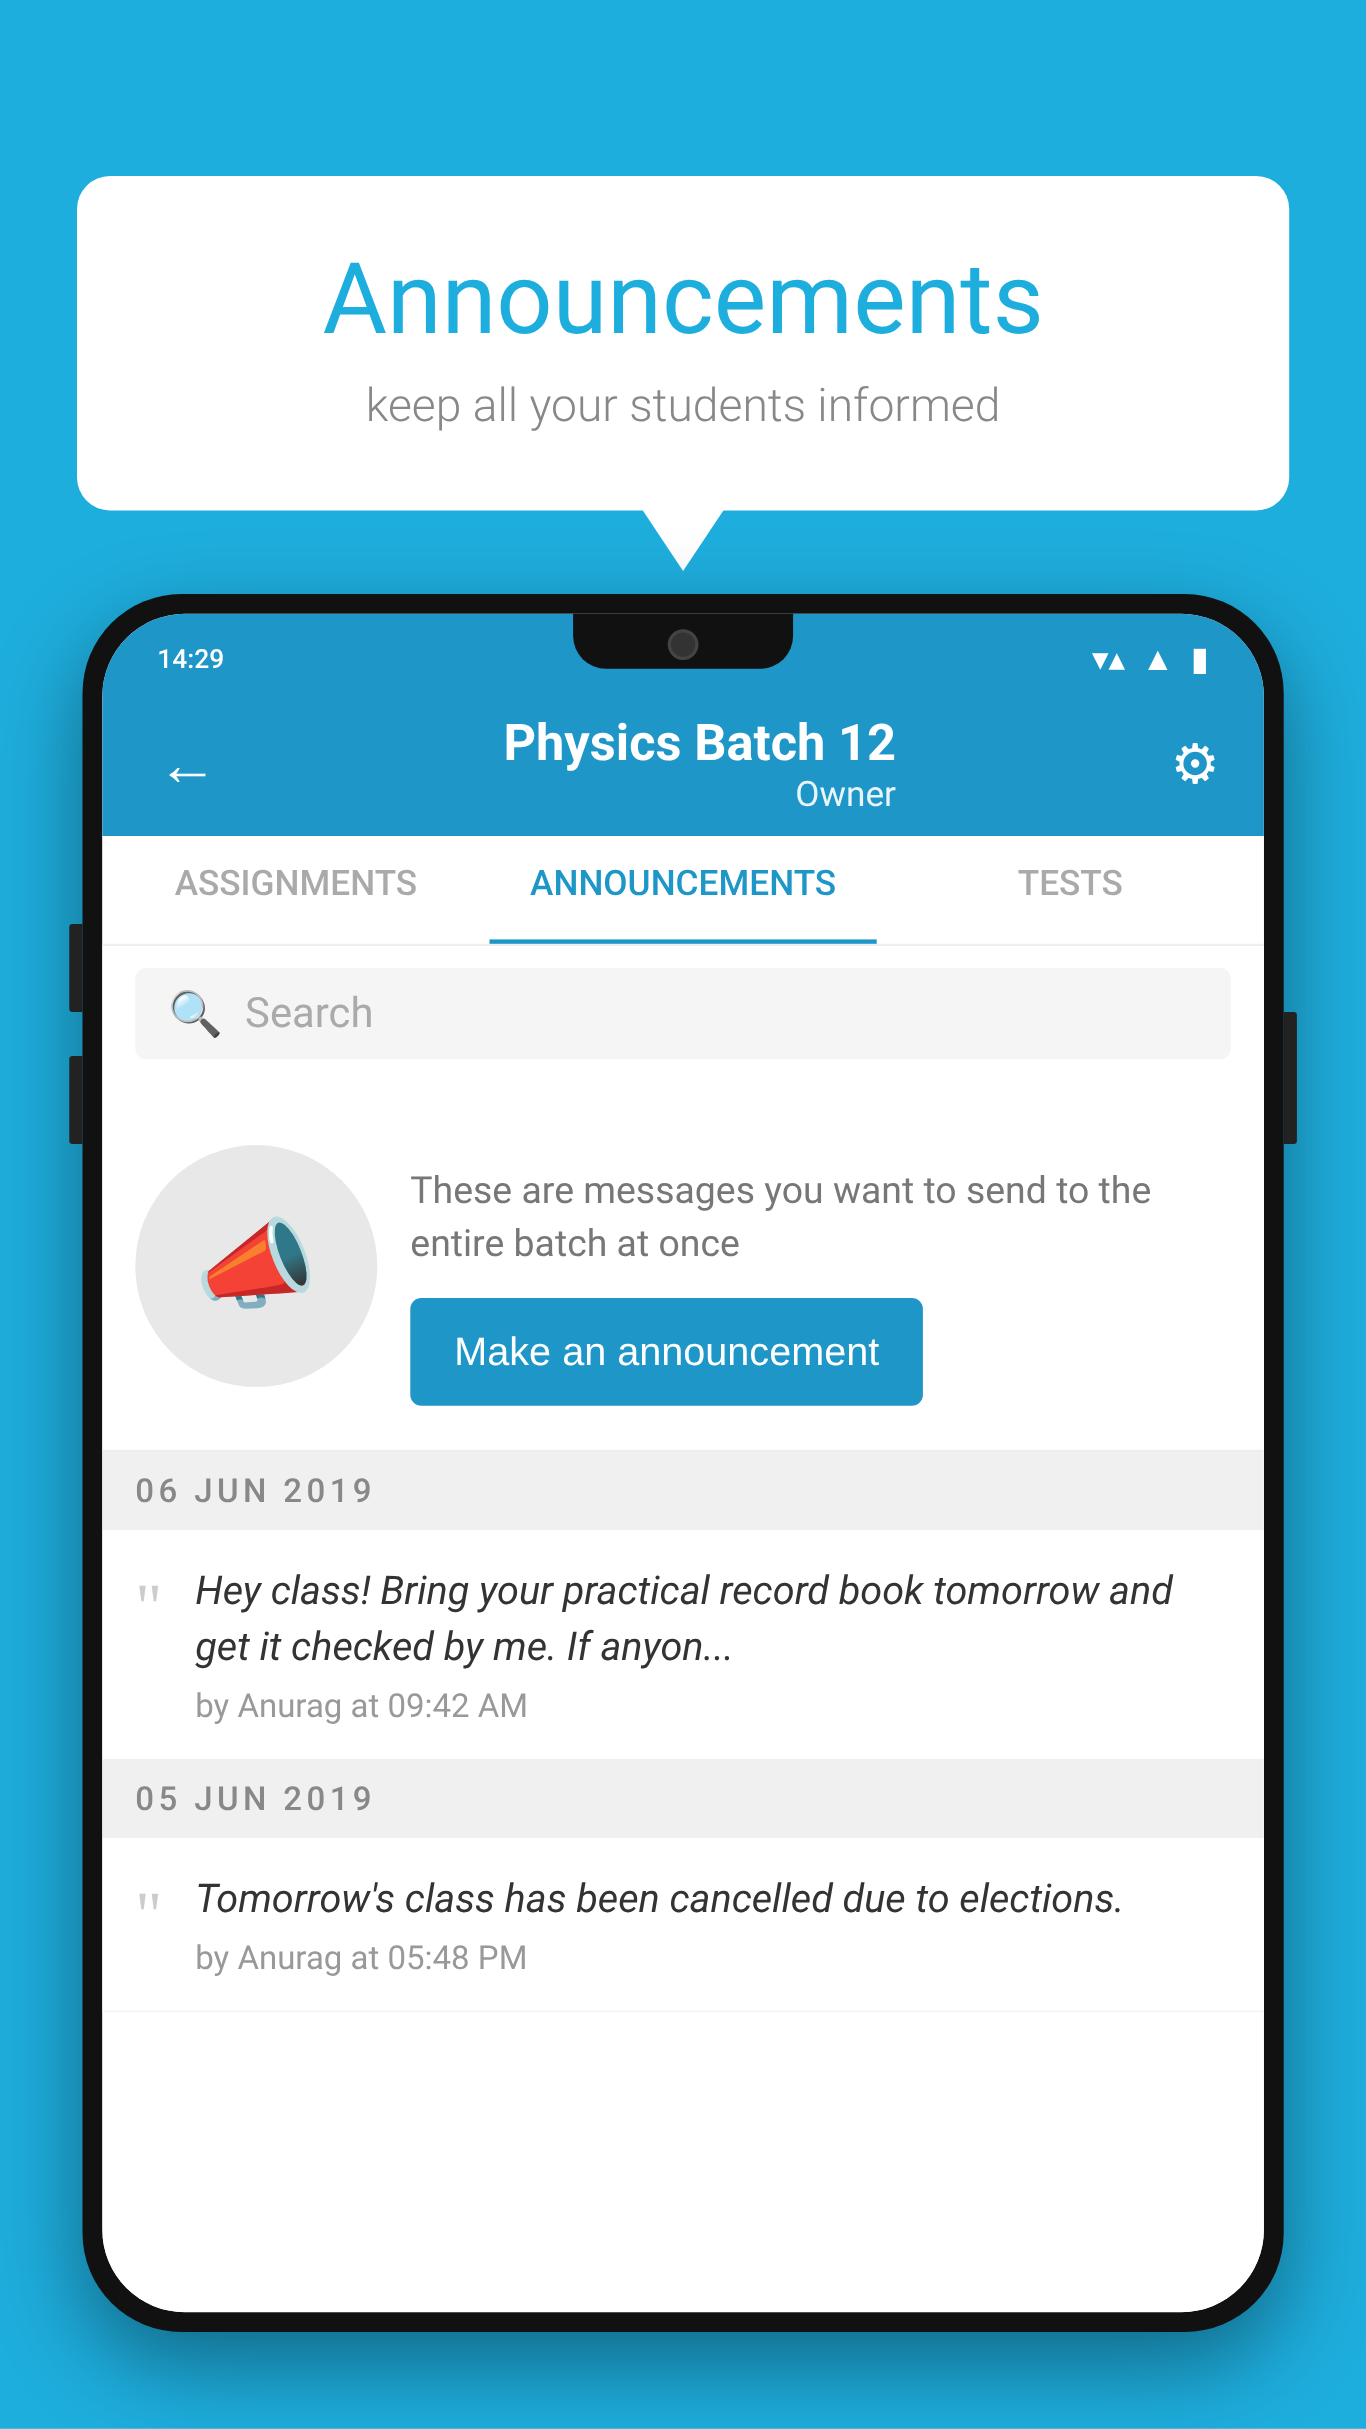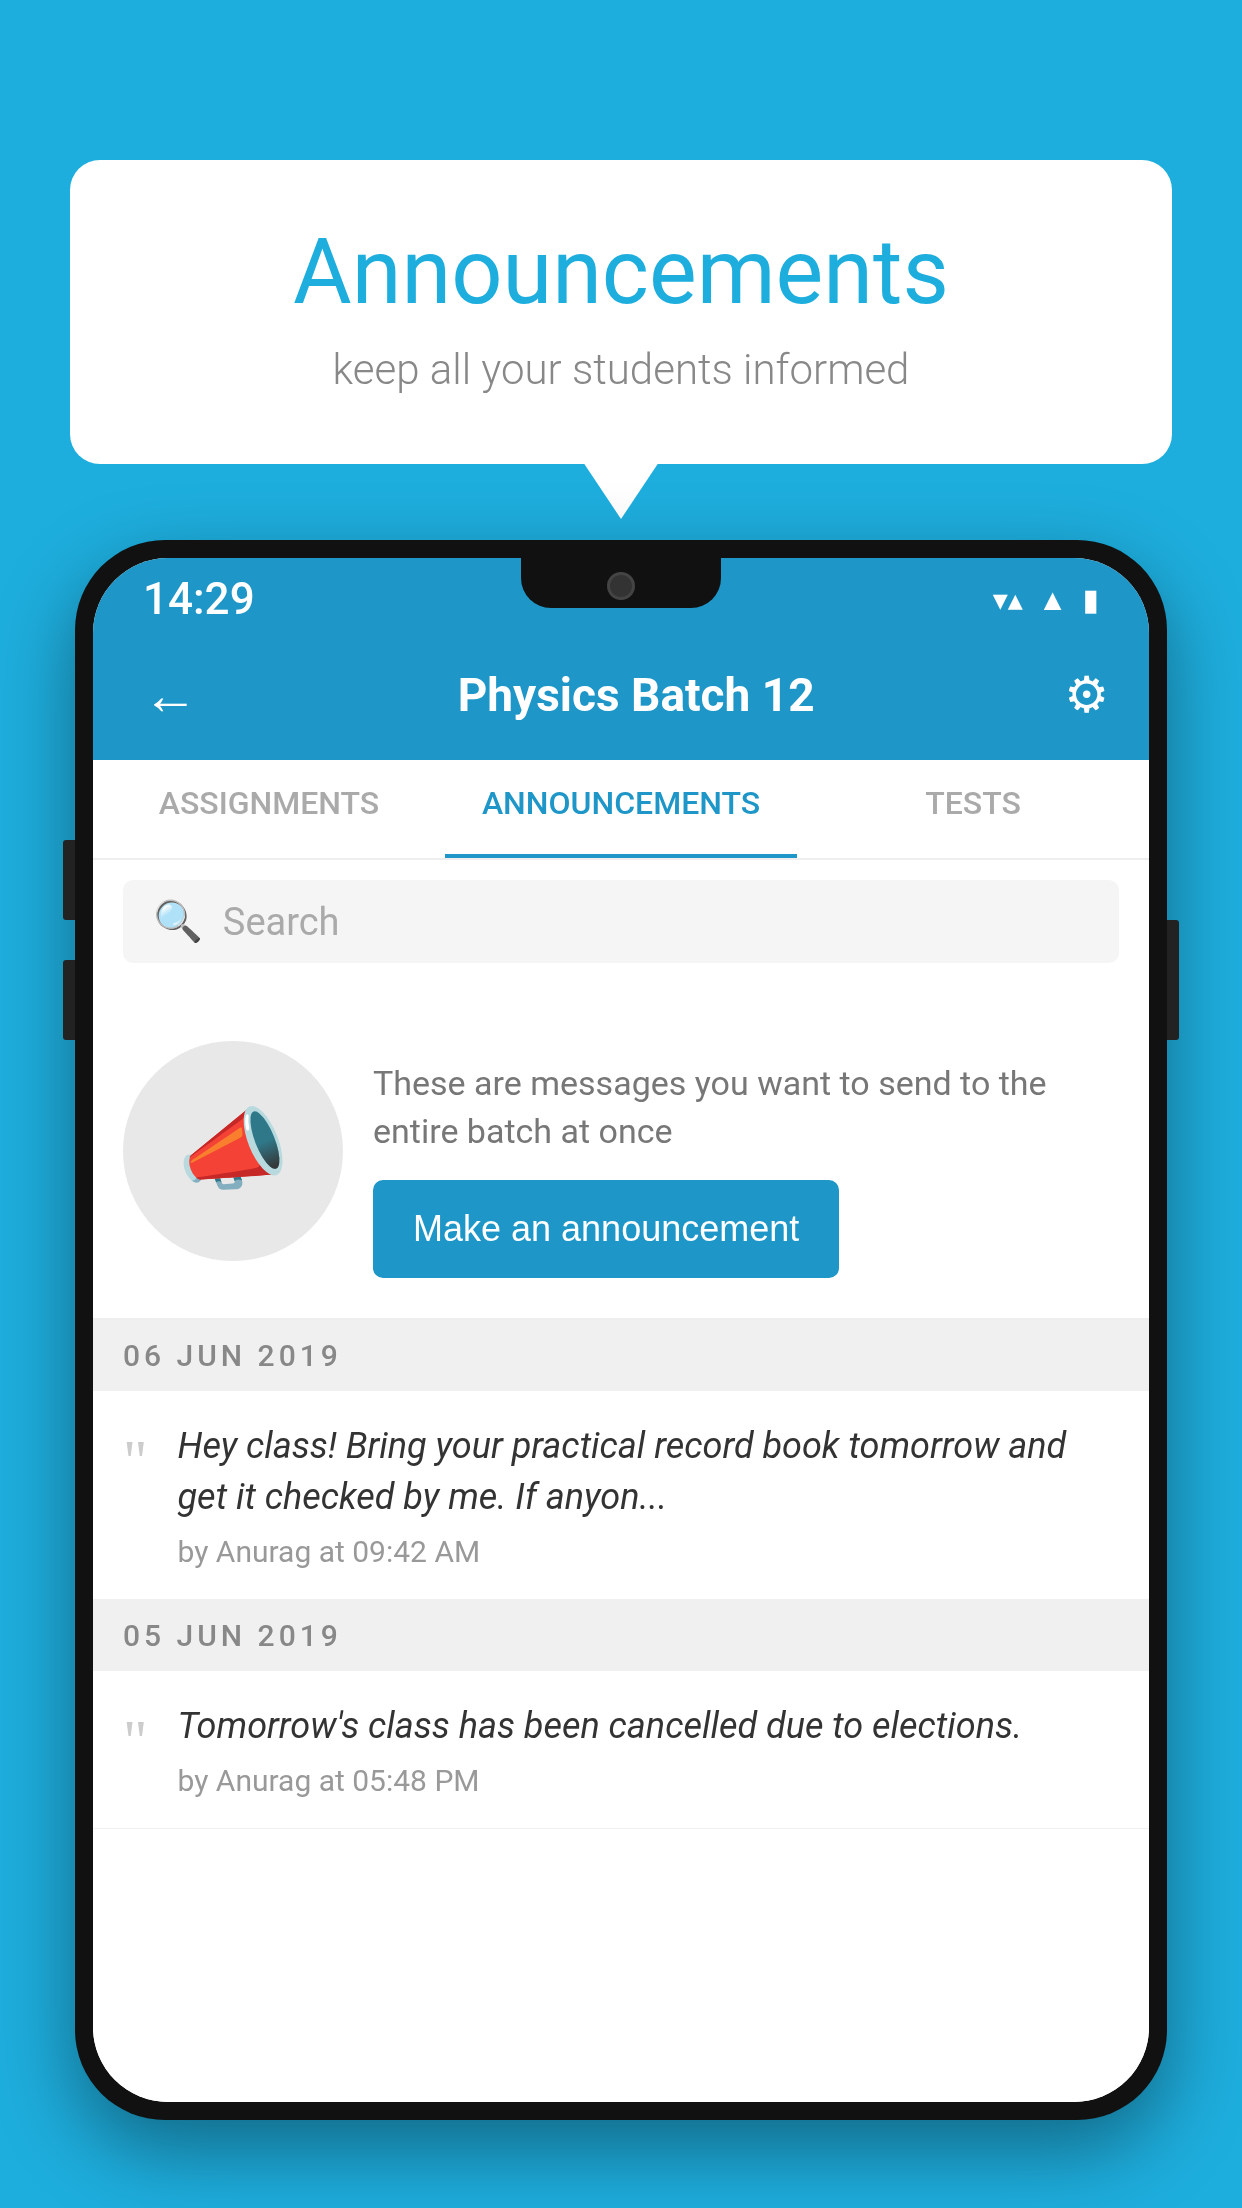--- a/index.html
+++ b/index.html
@@ -121,21 +121,21 @@
       display: flex;
       align-items: center;
       justify-content: space-between;
       padding: 0 50px;
       padding-top: 10px;
       flex-shrink: 0;
     }
 
     .status-time {
       color: white;
-      font-size: 44px;
+      font-size: 24px;
       font-weight: 500;
     }
 
     .status-icons {
       display: flex;
       align-items: center;
       gap: 15px;
     }
 
     .wifi-icon, .signal-icon, .battery-icon {
@@ -414,20 +414,21 @@
           <span class="wifi-icon">▾▴</span>
           <span class="signal-icon">▲</span>
           <span class="battery-icon">▮</span>
         </div>
       </div>
 
       <div class="app-bar">
         <span class="back-btn">←</span>
         <div class="app-bar-center">
           <div class="app-bar-title">Physics Batch 12</div>
+          <div class="app-bar-subtitle">Owner</div>
         </div>
         <span class="settings-btn">⚙</span>
       </div>
 
       <div class="tabs-bar">
         <div class="tab-item">ASSIGNMENTS</div>
         <div class="tab-item active">ANNOUNCEMENTS</div>
         <div class="tab-item">TESTS</div>
       </div>
 

